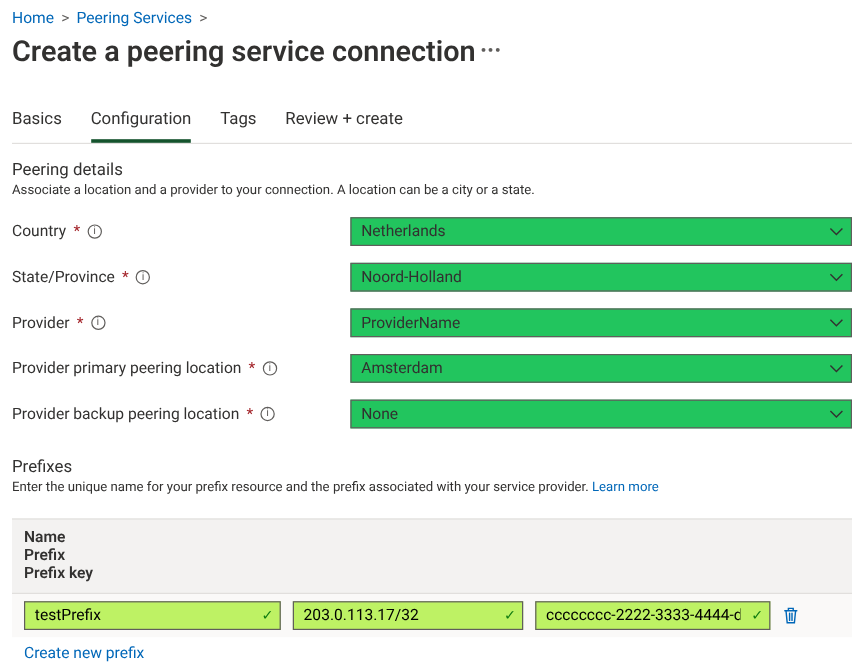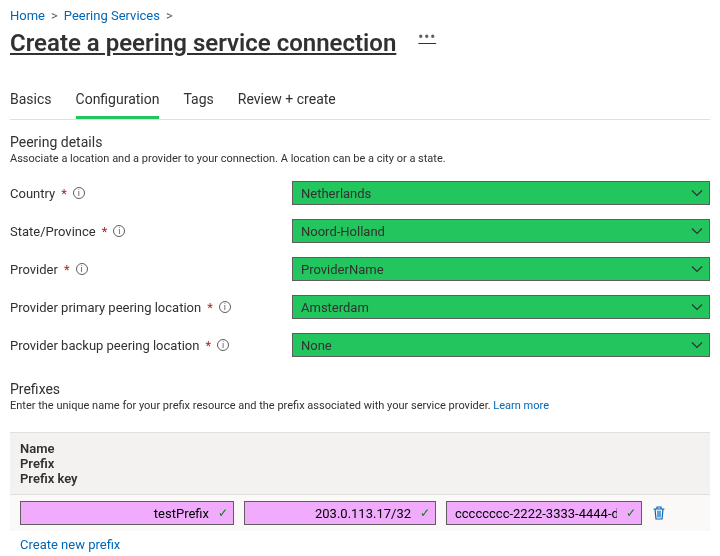--- a/index.html
+++ b/index.html
@@ -8,46 +8,46 @@
     font-family: "Segoe UI", -apple-system, BlinkMacSystemFont, Roboto, sans-serif;
     font-size: 13px;
     color: #323130;
     background: #fff;
     padding: 8px 10px 16px 10px;
     width: 720px;
   }
   .breadcrumb { display: flex; gap: 6px; align-items: center; font-size: 13px; margin-bottom: 6px; }
   .breadcrumb a { color: #0067b8; text-decoration: none; cursor: pointer; }
   .breadcrumb .sep { color: #605e5c; }
-  h1 { font-size: 24px; font-weight: 600; margin: 2px 0 34px 0; display: flex; gap: 22px; text-decoration: underline; }
+  h1 { font-size: 24px; font-weight: 600; margin: 2px 0 34px 0; display: flex; align-items: center; gap: 4px; }
   .ellipsis-icon { font-size: 14px; color: #605e5c; cursor: pointer; letter-spacing: 1px; }
   .tabs { display: flex; gap: 24px; border-bottom: 1px solid #e1dfdd; margin-bottom: 14px; }
   .tab { padding: 0 0 9px 0; font-size: 14px; color: #323130; cursor: pointer; border-bottom: 2px solid transparent; }
-  .tab.active { border-bottom: 3px solid #22c55e; color: #323130; font-weight: 400; }
+  .tab.active { border-bottom: 3px solid #14532d; color: #323130; font-weight: 400; }
   .section-title { font-size: 14px; margin-bottom: 2px; }
   .section-desc { font-size: 11px; color: #323130; margin-bottom: 16px; }
   .form-row { display: flex; align-items: center; margin-bottom: 14px; }
   .form-label { width: 282px; display: flex; align-items: center; gap: 6px; font-size: 13px; }
   .req { color: #a4262c; }
   .info-icon { width: 12px; height: 12px; border: 1px solid #605e5c; border-radius: 50%; display: inline-flex; align-items: center; justify-content: center; font-size: 9px; color: #605e5c; cursor: pointer; line-height:1; }
   .select-wrap { flex: 1; position: relative; }
   .select { width: 100%; height: 24px; border: 1px solid #8b8b8b; border-bottom: 1px solid #8b8b8b; padding: 0 24px 0 8px; font-size: 13px; font-family: inherit; background: #22c55e; cursor: pointer; display:flex; align-items:center; position:relative; }
   .select { border-left: 1px solid #605e5c; border-right: 1px solid #605e5c; border-top:1px solid #605e5c; border-bottom:1px solid #605e5c; }
   .chev { position:absolute; right:6px; top:50%; transform:translateY(-50%); pointer-events:none; }
   .chev svg { width:12px; height:12px; display:block; }
   .learn-link { color: #0067b8; text-decoration: none; cursor: pointer; }
   .section-spacer { height: 10px; }
   .prefix-table { margin-top: 20px; }
   .prefix-header { display: flex; background: #f3f2f1; border-top: 1px solid #e1dfdd; border-bottom: 1px solid #e1dfdd; padding: 8px 10px; font-weight: 600; font-size: 13px; flex-direction: column; }
   .col-name { width: 234px; }
   .col-prefix { width: 236px; }
   .col-key { flex: 1; }
   .prefix-row { display: flex; align-items: center; padding: 6px 10px; gap: 10px; background:#faf9f8; }
   .prefix-input-wrap { position: relative; }
-  .prefix-input { width: 100%; height: 24px; border: 1px solid #605e5c; padding: 0 24px 0 8px; font-size: 13px; font-family: inherit; background:#f0abfc;text-align:right; }
+  .prefix-input { width: 100%; height: 24px; border: 1px solid #605e5c; padding: 0 24px 0 8px; font-size: 13px; font-family: inherit; background:#bef264; }
   .prefix-input.name { width: 214px; }
   .prefix-input.prefix { width: 192px; }
   .prefix-input.key { width: 196px; }
   .check-icon { position: absolute; right: 6px; top: 50%; transform: translateY(-50%); color: #107c10; font-size: 12px; pointer-events:none; }
   .delete-icon { color: #0067b8; cursor: pointer; display:inline-flex; }
   .delete-icon svg { width:14px; height:16px; }
   .create-link { color: #0067b8; cursor: pointer; font-size: 13px; margin: 6px 0 0 10px; display:inline-block; }
 </style>
 </head>
 <body>

